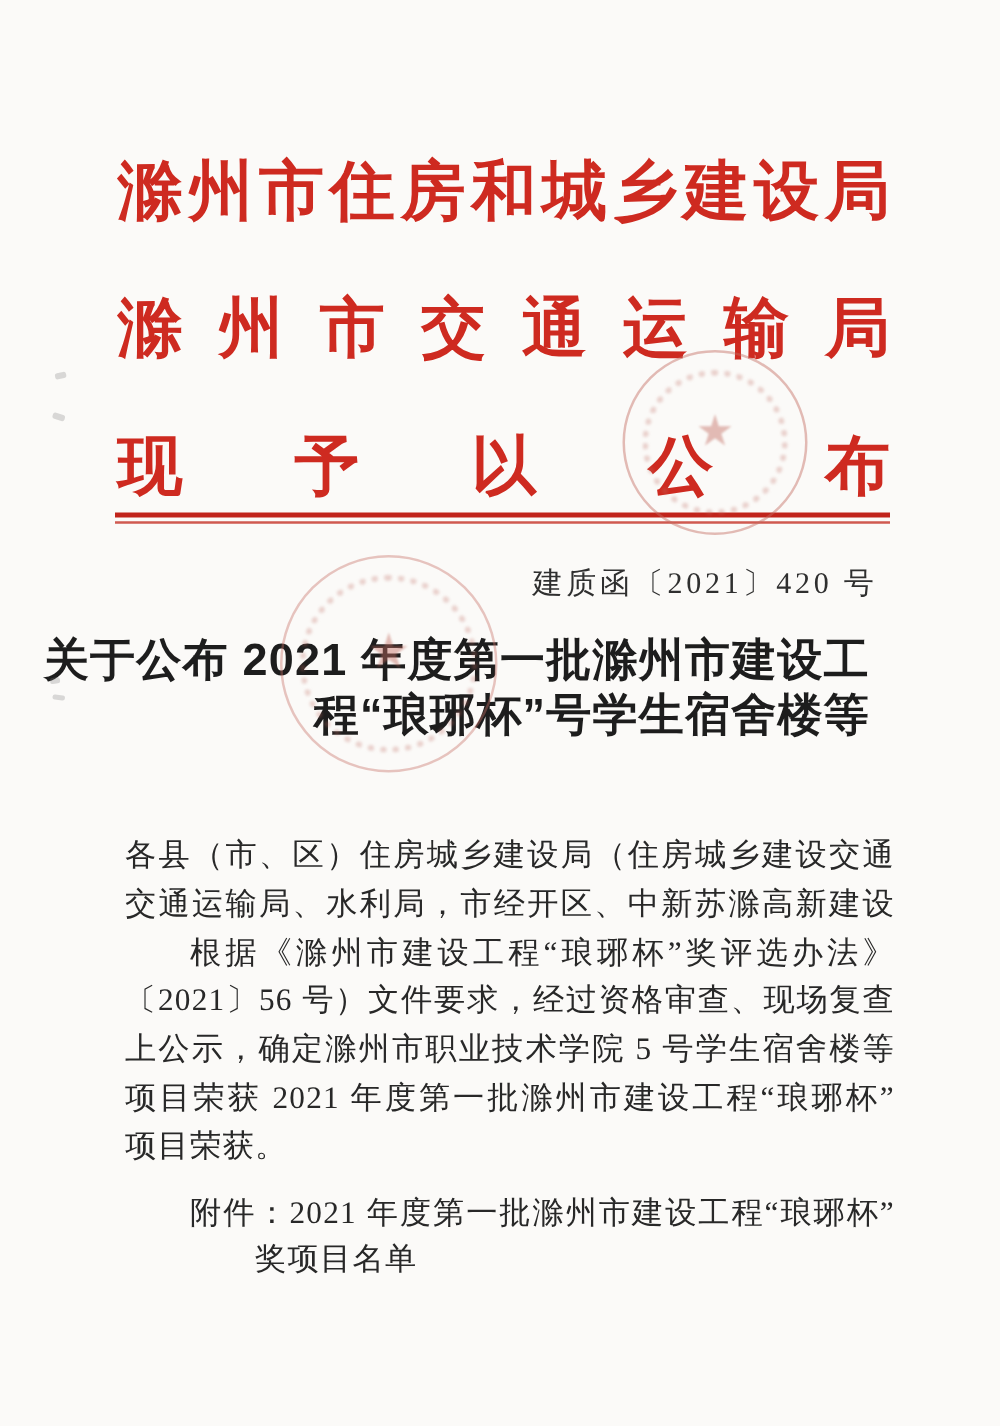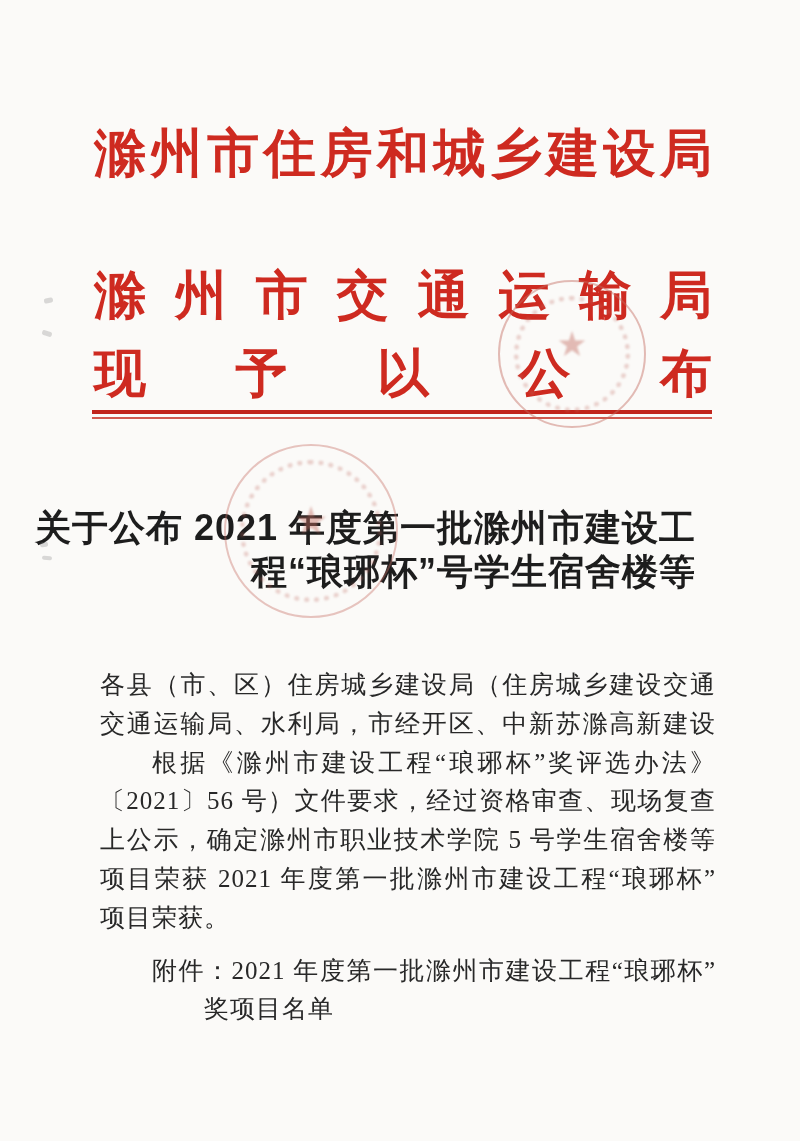--- a/index.html
+++ b/index.html
@@ -23,21 +23,21 @@
     font-weight: bold;
     font-size: 52px;
     line-height: 72px;
     color: #ce2a20;
     text-align: justify;
     text-align-last: justify;
     text-justify: inter-character;
     white-space: nowrap;
   }
   .agency-line-1 { top: 118px; }
-  .agency-line-2 { top: 228px; margin-top: 32px; }
+  .agency-line-2 { top: 228px; }
   .agency-line-3 { top: 338px; }
 
   .divider {
     position: absolute;
     top: 410px;
     left: 92px;
     width: 620px;
   }
   .divider .thick { height: 4px; background: #c1241b; }
   .divider .gap   { height: 3px; }
@@ -85,21 +85,21 @@
   .body-line { height: 38.8px; white-space: nowrap; }
   .body-line.j {
     text-align: justify;
     text-align-last: justify;
     text-justify: inter-character;
     white-space: normal;
     overflow: hidden;
   }
   .indent-2 { padding-left: 52px; }
   .indent-2.j { padding-left: 0; text-indent: 52px; }
-  .indent-4 { padding-left: 104px; }
+  .indent-4 { padding-left: 104px; font-family: Liberation Mono, monospace; }
   .attachment-block { margin-top: 14px; }
 
   
   .seal {
     position: absolute;
     border-radius: 50%;
     border: 2.5px solid rgba(196, 108, 98, 0.45);
     pointer-events: none;
     filter: blur(0.6px);
   }
@@ -144,20 +144,21 @@
     <div class="agency-line agency-line-2">滁州市交通运输局</div>
     <div class="agency-line agency-line-3">现予以公布</div>
   </div>
 
   <div class="divider">
     <div class="thick"></div>
     <div class="gap"></div>
     <div class="thin"></div>
   </div>
 
+  <div class="doc-number">建质函〔2021〕420 号</div>
 
   <div class="notice-title">
     <div>关于公布 2021 年度第一批滁州市建设工</div>
     <div>程“琅琊杯”号学生宿舍楼等</div>
   </div>
 
   <div class="body-text">
     <div>
       <div class="body-line j">各县（市、区）住房城乡建设局（住房城乡建设交通局）、</div>
       <div class="body-line j">交通运输局、水利局，市经开区、中新苏滁高新建设局，</div>

